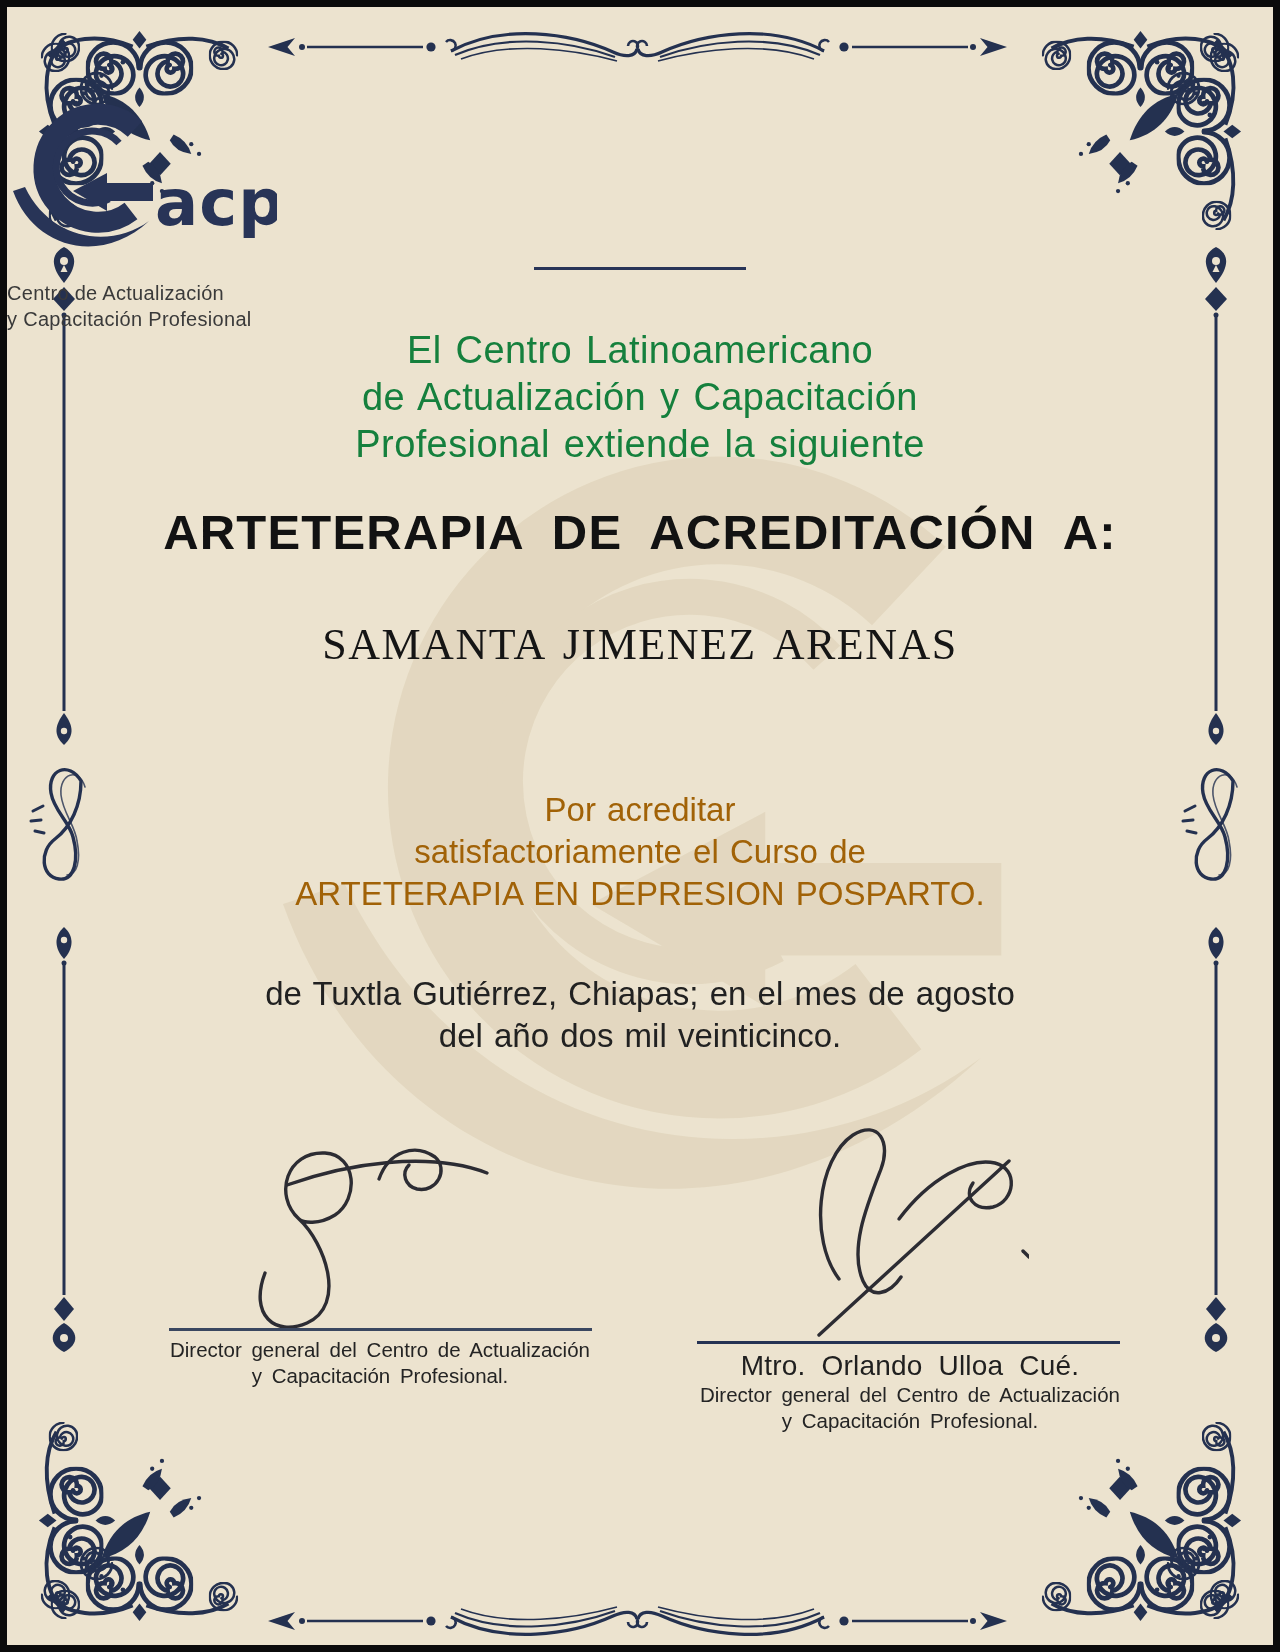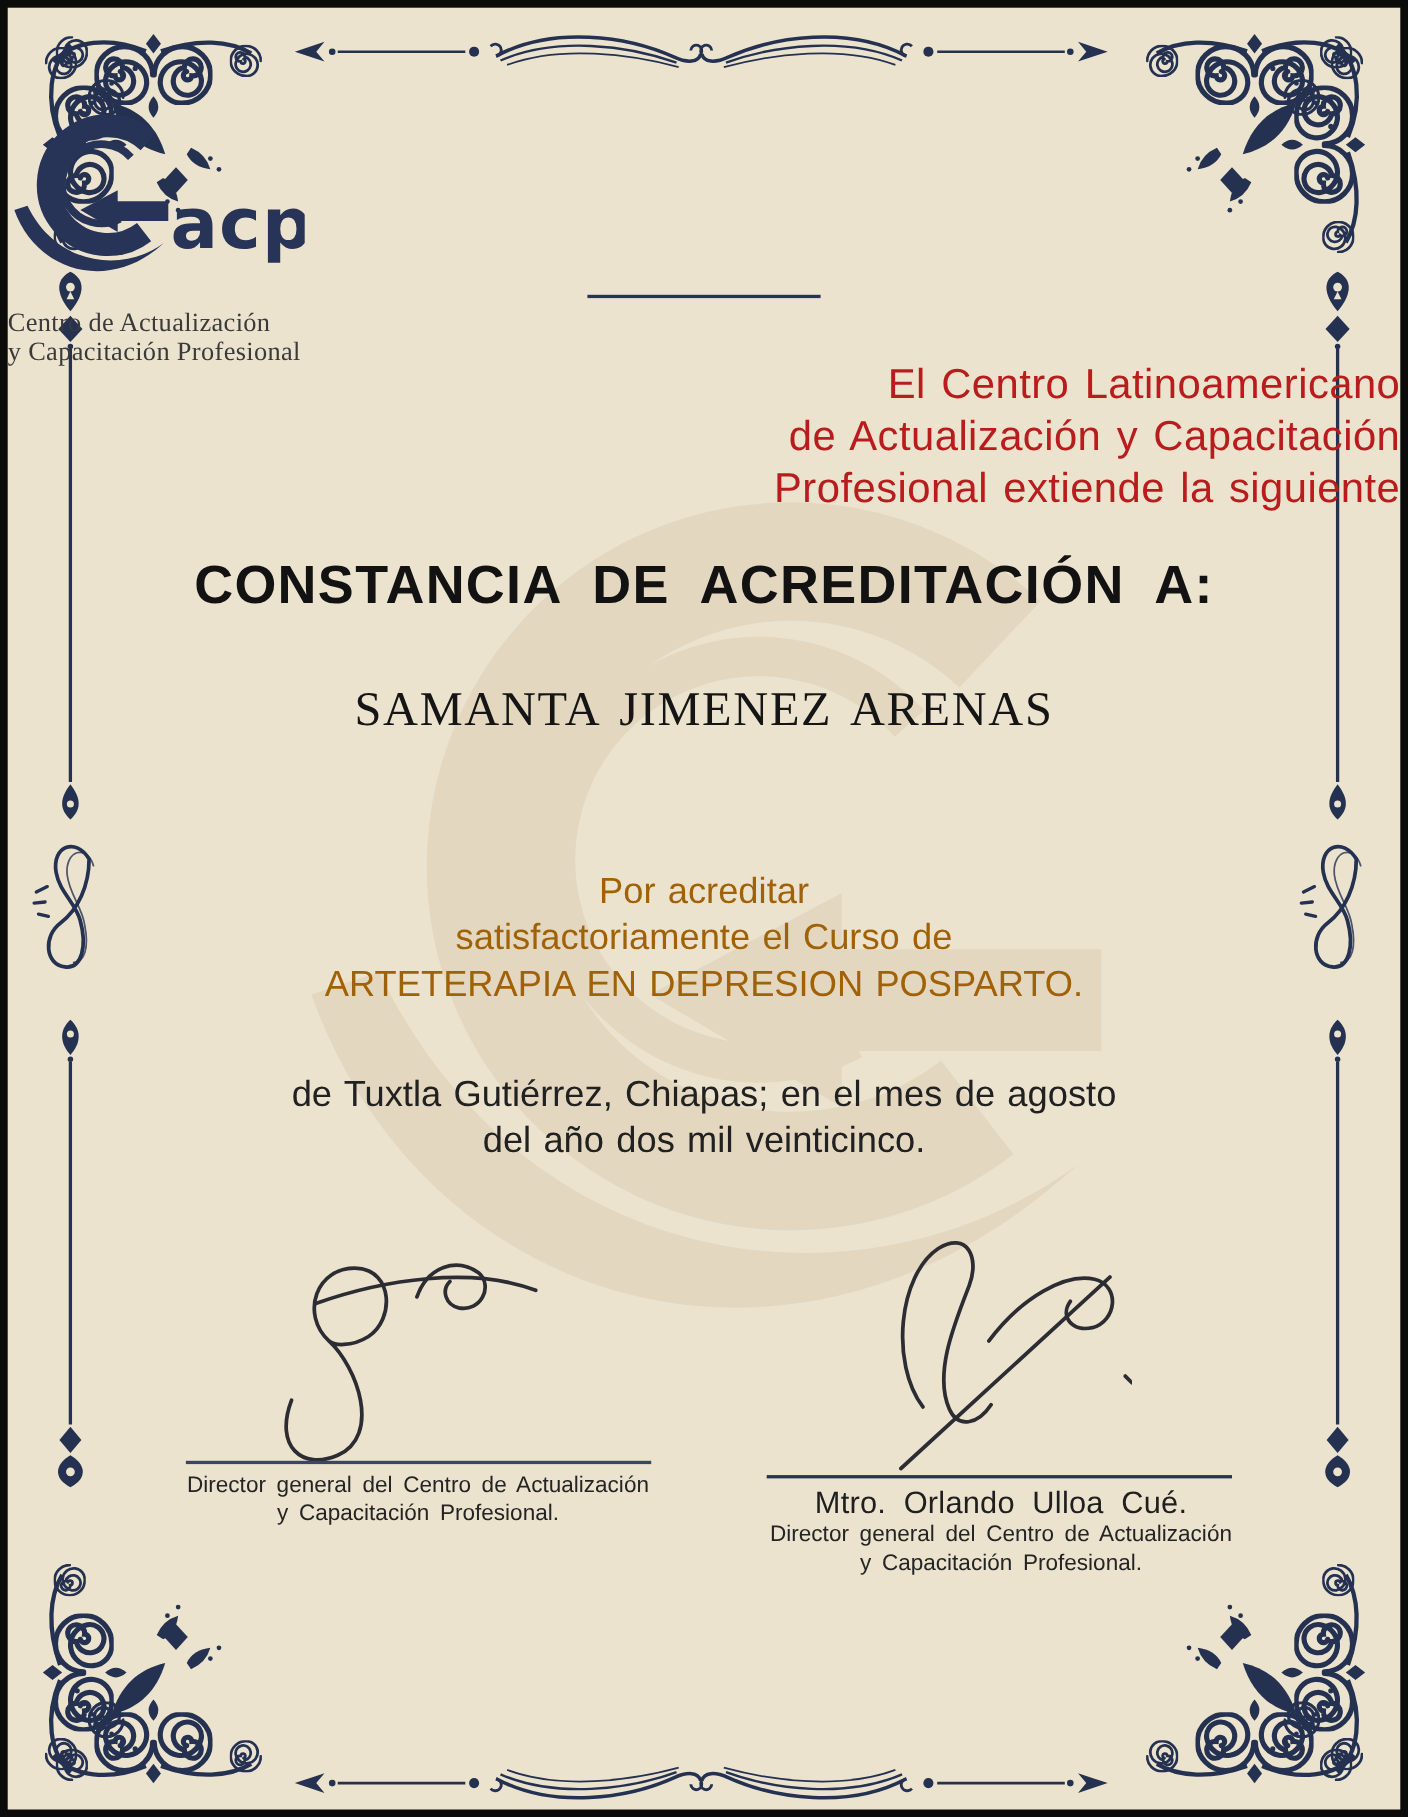--- a/index.html
+++ b/index.html
@@ -34,25 +34,25 @@
   .siderod{position:absolute;top:232px;width:70px;height:1115px;color:var(--navy);z-index:1;}
   .siderod.left{left:22px;}
   .siderod.right{right:22px;}
 
   .watermark{position:absolute;left:245px;top:425px;width:770px;height:821px;color:#dccfb4;opacity:.55;z-index:0;}
 
   
   .logo-block{position:absolute;left:0;right:0;top:92px;text-align:left;z-index:2;}
   .logo-mark{width:270px;height:160px;color:#283457;}
   .logo-rule{width:212px;height:3px;background:#283457;margin:4px auto 10px auto;}
-  .logo-caption{font-family:Liberation Serif, serif;font-size:24px;line-height:26px;color:#3a3a3a;letter-spacing:.3px;}
+  .logo-caption{font-family:Liberation Sans, sans-serif;font-size:20px;line-height:26px;color:#3a3a3a;letter-spacing:.3px;}
 
   
   .centered{position:absolute;left:0;right:0;text-align:center;z-index:2;}
-  .intro{top:320px;font-size:38px;line-height:47px;color:#b91c1c;letter-spacing:.4px;word-spacing:3px;text-align:right;}
+  .intro{top:320px;font-size:38px;line-height:47px;color:#15803d;letter-spacing:.4px;word-spacing:3px;}
   .title{top:497px;font-size:49px;font-weight:700;color:#121212;letter-spacing:1.2px;word-spacing:14px;}
   .recipient{top:612px;font-family:"Liberation Serif", serif;font-size:44px;color:#151515;letter-spacing:1.5px;word-spacing:6px;}
   .body-block{top:782px;font-size:33px;line-height:42px;color:#a16207;word-spacing:2px;}
   .issue-block{top:966px;font-size:33px;line-height:42px;color:#212121;word-spacing:2px;}
 
   
   .sig-ink{position:absolute;z-index:2;color:#2c2c33;}
   .sig-ink.left{left:222px;top:1116px;width:268px;height:215px;}
   .sig-ink.right{left:772px;top:1092px;width:250px;height:250px;}
   .sig-line{position:absolute;height:3px;z-index:2;}
@@ -199,21 +199,21 @@
     <div class="logo-caption">Centro de Actualización</div>
     <div class="logo-caption">y Capacitación Profesional</div>
   </div>
 
   <div class="centered intro">
     <div>El Centro Latinoamericano</div>
     <div>de Actualización y Capacitación</div>
     <div>Profesional extiende la siguiente</div>
   </div>
 
-  <div class="centered title">CONSTANCIA DE ACREDITACIÓN A:</div>
+  <div class="centered title">ARTETERAPIA DE ACREDITACIÓN A:</div>
 
   <div class="centered recipient">SAMANTA JIMENEZ ARENAS</div>
 
   <div class="centered body-block">
     <div>Por acreditar</div>
     <div>satisfactoriamente el Curso de</div>
     <div>ARTETERAPIA EN DEPRESION POSPARTO.</div>
   </div>
 
   <div class="centered issue-block">

